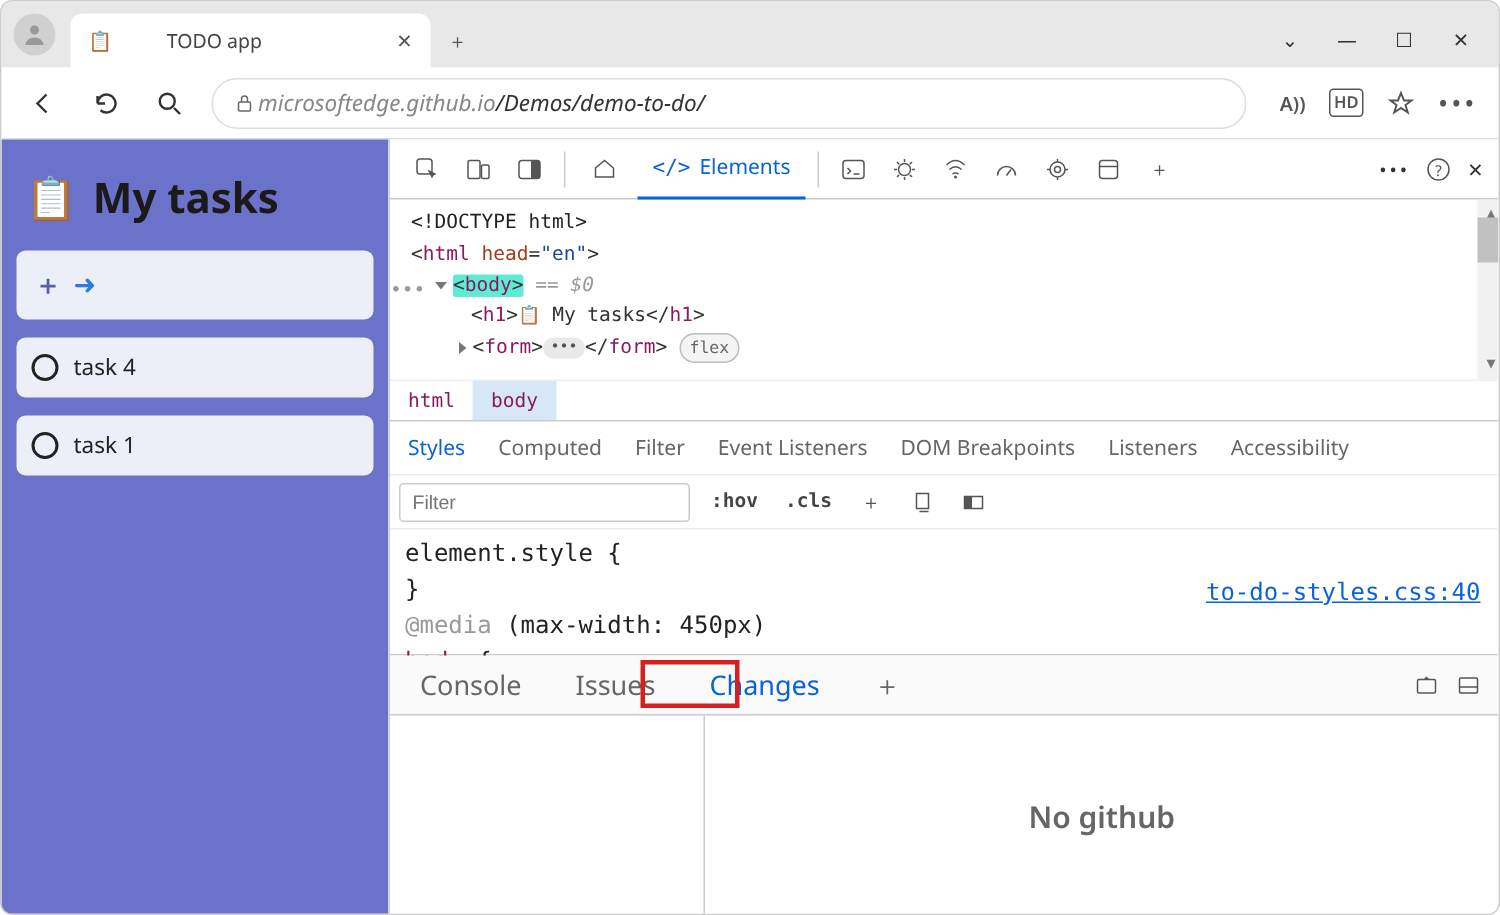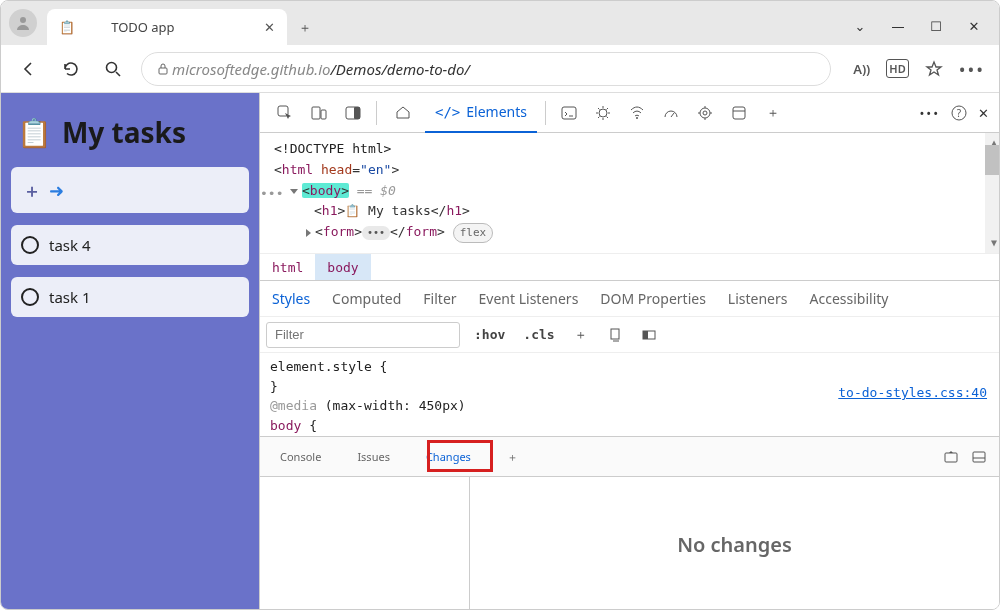--- a/index.html
+++ b/index.html
@@ -68,28 +68,28 @@
 .bc-item.active { background:#d7e7f7; }
 
 .styles-tabs { height:36px; display:flex; align-items:center; gap:22px; padding:0 12px; border-bottom:1px solid #eee; font-size:14px; color:#666; }
 .styles-tabs .st-tab.active { color:#0b62d6; }
 
 .styles-controls { height:36px; display:flex; align-items:center; gap:10px; padding:0 6px; border-bottom:1px solid #eee; }
 .filter-input { flex:0 0 130px; height:26px; border:1px solid #ccc; border-radius:3px; padding:0 8px; font-size:13px; color:#777;}
 .sc-btn { font-family:Consolas,monospace; font-size:13px; color:#444; padding:0 4px; font-weight:600;}
 .sc-icon { width:24px; height:24px; display:flex; align-items:center; justify-content:center; color:#555;}
 
-.styles-body { font-family:Consolas,monospace; font-size:13px; padding:4px 10px 8px; line-height:1.5; position:relative; height:84px; border-bottom:1px solid #ccc;}
+.styles-body { font-family:Consolas,monospace; font-size:16px; padding:4px 10px 8px; line-height:1.5; position:relative; height:84px; border-bottom:1px solid #ccc;}
 .css-media { color:#999;}
 .css-sel { color:#8a1a5e;}
 .css-prop { color:#222;}
 .css-link { position:absolute; right:12px; top:30px; color:#0b62d6; text-decoration:underline; font-family:Consolas,monospace;}
 
 .drawer-tabs { height:40px; display:flex; align-items:center; gap:20px; padding:0 12px; border-bottom:1px solid #ccc; background:#fafafa; position:relative;}
-.dr-tab { font-size:11px; color:#666; padding:4px 8px;}
+.dr-tab { font-size:18px; color:#666; padding:4px 8px;}
 .dr-tab.active { color:#0b62d6; }
 .red-box { position:absolute; border:3px solid #d62020; pointer-events:none; }
 .drawer-right { margin-left:auto; display:flex; gap:12px; color:#555;}
 
 .changes-body { flex:1; display:flex; flex-direction:column; }
 .changes-split { flex:1; display:flex; }
 .changes-left { width:210px; border-right:1px solid #ccc;}
 .changes-right { flex:1; display:flex; align-items:center; justify-content:center;}
 .no-changes { font-size:20px; font-weight:600; color:#666;}
 .changes-footer { height:40px; border-top:1px solid #ccc; display:flex; align-items:center; padding:0 14px; gap:12px; color:#aaa;}
@@ -281,21 +281,21 @@
     <div class="breadcrumb">
       <div class="bc-item">html</div>
       <div class="bc-item active">body</div>
     </div>
 
     <div class="styles-tabs">
       <span class="st-tab active">Styles</span>
       <span class="st-tab">Computed</span>
       <span class="st-tab">Filter</span>
       <span class="st-tab">Event Listeners</span>
-      <span class="st-tab">DOM Properties</span>
+      <span class="st-tab">DOM Breakpoints</span>
       <span class="st-tab">Listeners</span>
       <span class="st-tab">Accessibility</span>
     </div>
 
     <div class="styles-controls">
       <input class="filter-input" placeholder="Filter" style="">
       <span class="sc-btn">:hov</span>
       <span class="sc-btn">.cls</span>
       <span class="sc-icon">＋</span>
       <span class="sc-icon">
@@ -340,19 +340,19 @@
               <path d="M2 9h12" stroke="#555"></path>
             </svg>
           </span>
       </div>
     </div>
 
     <div class="changes-body">
       <div class="changes-split">
         <div class="changes-left"></div>
         <div class="changes-right">
-          <div class="no-changes">No changes</div>
+          <div class="no-changes">No github</div>
         </div>
       </div>
     </div>
 
   </div>
 </div>
 
 </body></html>

